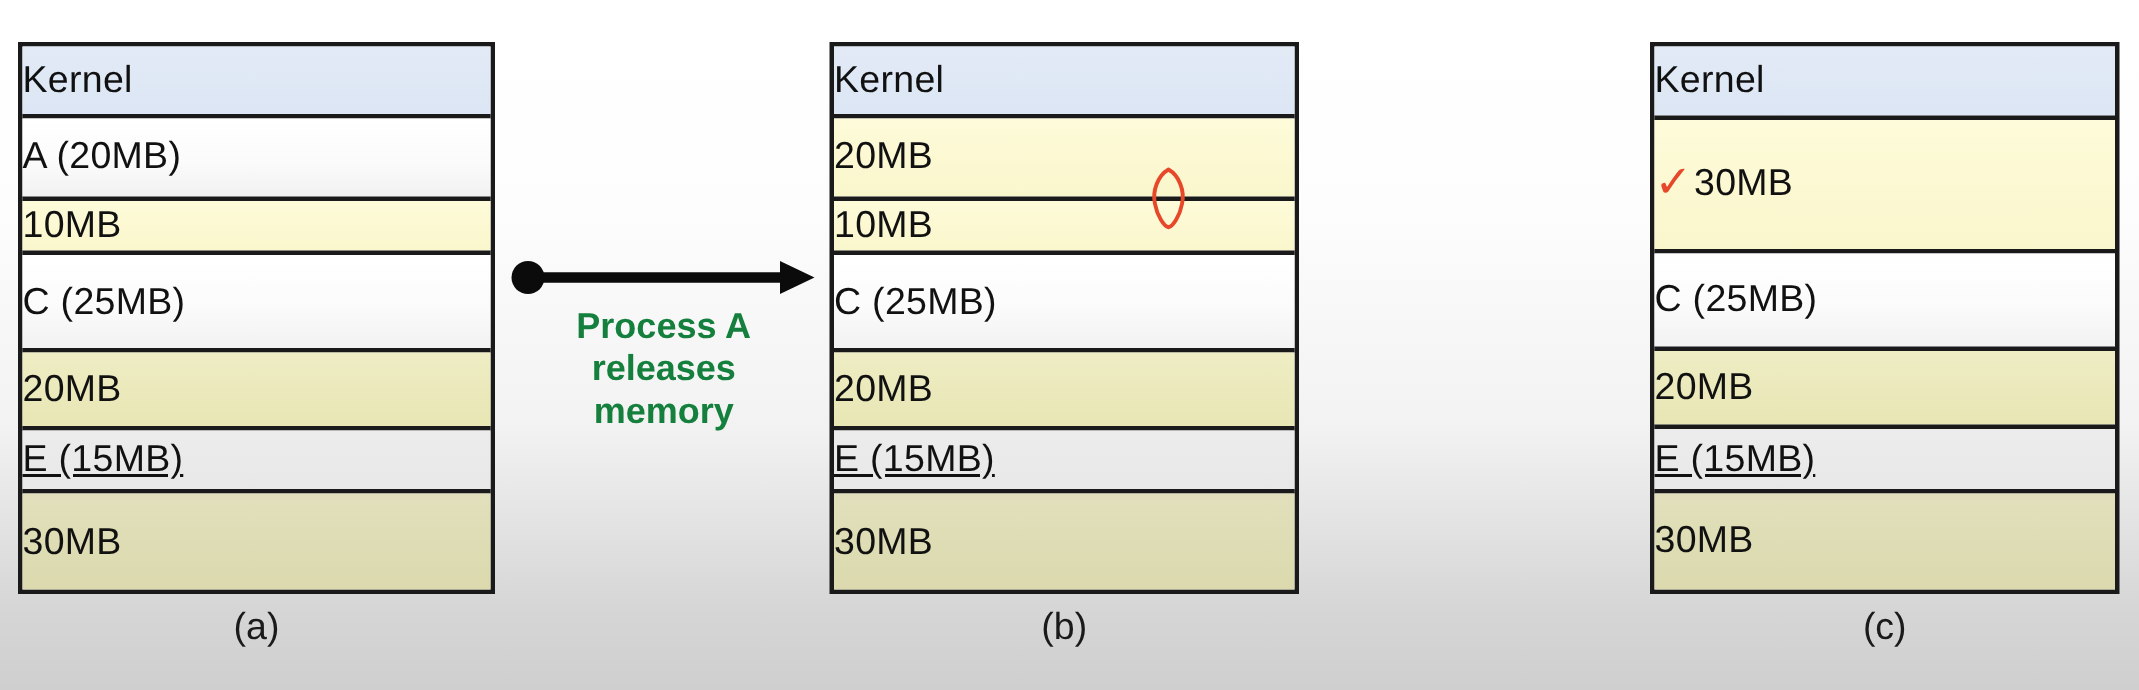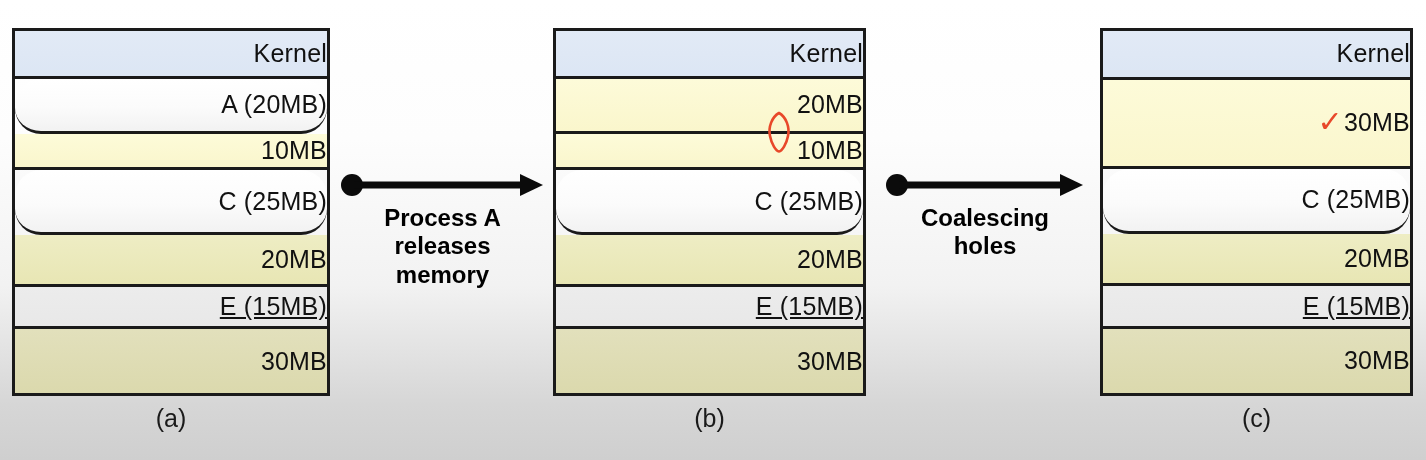--- a/index.html
+++ b/index.html
@@ -25,52 +25,52 @@
     box-sizing: border-box;
     border: 3px solid #1a1a1a;
     display: flex;
     flex-direction: column;
   }
   .mem-row {
     box-sizing: border-box;
     border-bottom: 3px solid #1a1a1a;
     display: flex;
     align-items: center;
-    justify-content: flex-end;
+    justify-content: flex-start;
     font-size: 25px;
     color: #111111;
     letter-spacing: 0.2px;
     position: relative;
   }
   .mem-row:last-child {
     border-bottom: none;
   }
   .r-kernel  { background: linear-gradient(to bottom, #e2eaf6 0%, #dce6f4 100%); }
-  .r-proc    { background: linear-gradient(to bottom, #ffffff 0%, #fbfbfb 55%, #f2f2f2 100%); border-radius: 26px; }
+  .r-proc    { background: linear-gradient(to bottom, #ffffff 0%, #fbfbfb 55%, #f2f2f2 100%); }
   .r-proc-e  { background: linear-gradient(to bottom, #ececec 0%, #e8e8e8 100%); text-decoration: underline; }
   .r-hole-lt { background: linear-gradient(to bottom, #fdfbd9 0%, #faf6cc 100%); }
   .r-hole-md { background: linear-gradient(to bottom, #eeedc4 0%, #e8e6b4 100%); }
   .r-hole-dk { background: linear-gradient(to bottom, #e2e0bc 0%, #dbd9ad 100%); }
 
   .caption {
     position: absolute;
     text-align: center;
     font-size: 25px;
     color: #1a1a1a;
   }
 
   
   .arrow-group { position: absolute; }
   .arrow-svg { display: block; }
   .arrow-label {
     text-align: center;
     font-weight: bold;
     font-size: 24px;
     line-height: 1.18;
-    color: #000000;
+    color: #15803d;
     margin-top: 6px;
     white-space: pre-line;
   }
 
   
   .ink { position: absolute; pointer-events: none; }
 </style>
 </head>
 <body>
 
@@ -134,29 +134,20 @@
       <div class="mem-row r-hole-dk" style="flex: 62 0 0px;">
         <span>30MB</span>
       </div>
     </div>
   <div class="caption" style="left:553px; top:404px; width:313px;">(b)</div>
 
   <svg class="ink" style="left:762px; top:108px;" width="34" height="48" viewBox="0 0 34 48">
     <path d="M17 5 C10 9, 6 19, 8 28 C9.5 36, 14 43, 17 43.5 C20 43, 24.5 36, 26 28 C28 19, 24 9, 17 5 Z" fill="none" stroke="#e8482a" stroke-width="2.6" stroke-linecap="round" stroke-linejoin="round"></path>
   </svg>
 
-  <div class="arrow-group" style="left:885px; top:172px; width:200px;">
-    <svg class="arrow-svg" width="200" height="26" viewBox="0 0 200 26">
-      <circle cx="12" cy="13" r="11" fill="#0b0b0b"></circle>
-      <line x1="14" y1="13" x2="178" y2="13" stroke="#0b0b0b" stroke-width="7"></line>
-      <polygon points="175,2 198,13 175,24" fill="#0b0b0b"></polygon>
-    </svg>
-    <div class="arrow-label">Coalescing
-holes</div>
-  </div>
 
   <div class="mem-col" id="col-c" style="left:1100px; top:28px; width:313px; height:368px;">
       <div class="mem-row r-kernel" style="flex: 44 0 0px;">
         <span>Kernel</span>
       </div>
       <div class="mem-row r-hole-lt" style="flex: 83 0 0px;">
         <span style="color: rgb(232, 72, 42); font-weight: bold; font-size: 30px; line-height: 1; margin-right: 1px; transform: translateY(-1px);">✓</span>
         <span>30MB</span>
       </div>
       <div class="mem-row r-proc" style="flex: 60 0 0px;">

